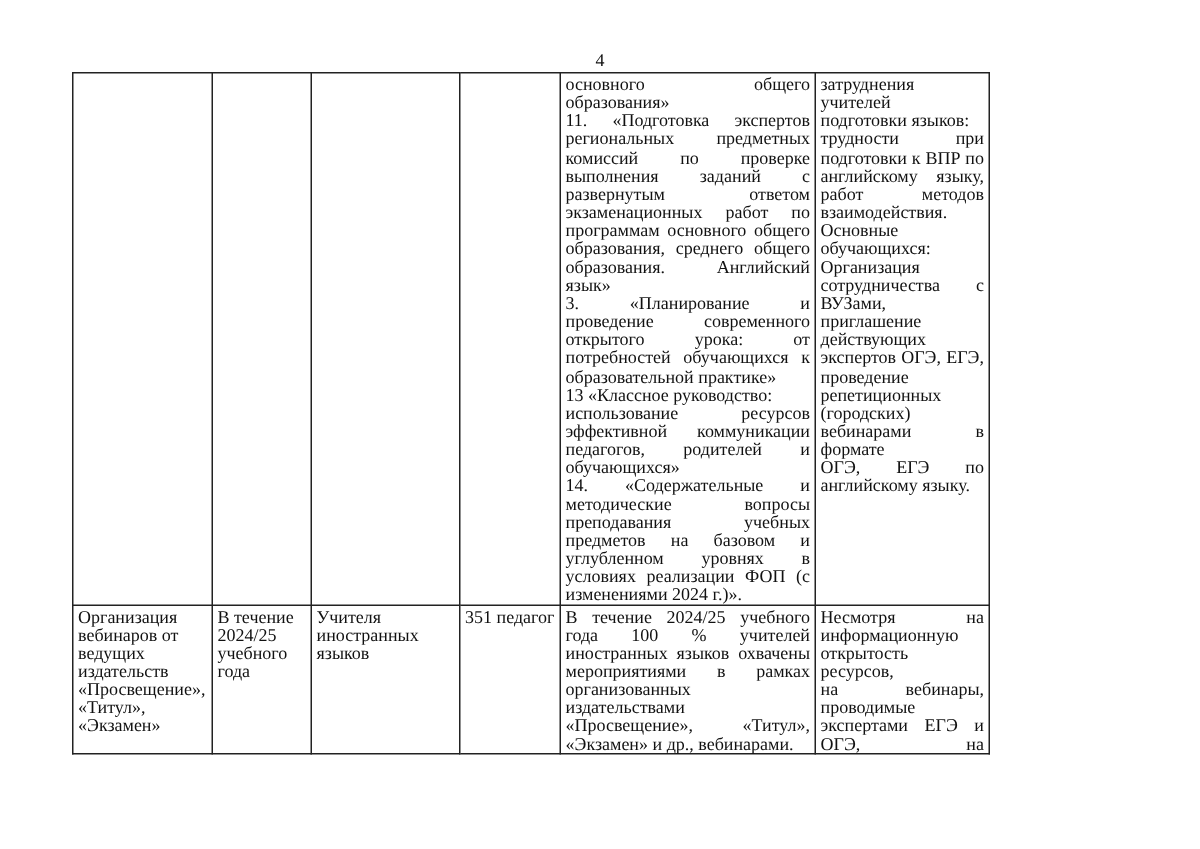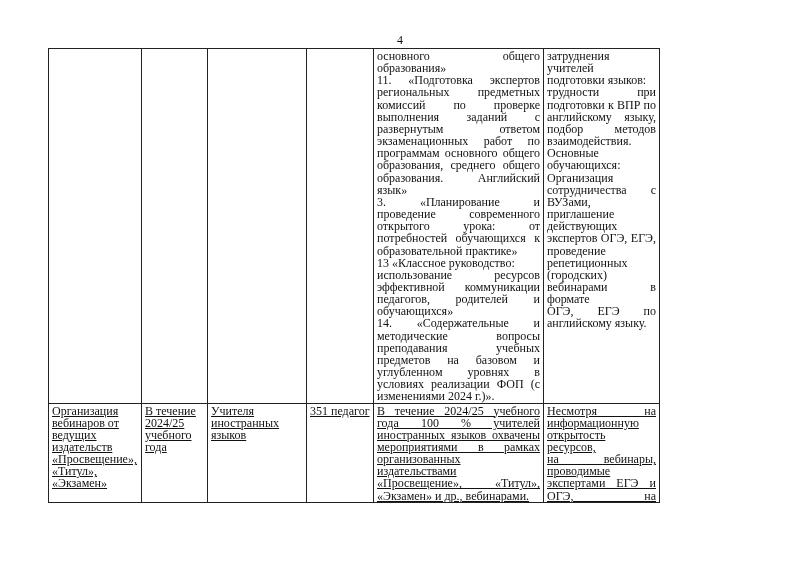--- a/index.html
+++ b/index.html
@@ -5,21 +5,21 @@
   html, body { margin:0; padding:0; }
   body { width:800px; height:566px; background:#ffffff; position:relative; overflow:hidden;
          font-family:"Liberation Serif", "DejaVu Serif", serif; color:#111; }
   .page-number { position:absolute; left:0; width:800px; top:33px; text-align:center; font-size:12px; }
   table.doc { position:absolute; left:48px; top:48px; border-collapse:collapse; table-layout:fixed;
               width:611px; font-size:12px; line-height:12.15px; }
   table.doc td { border:1px solid #222; vertical-align:top; padding:1px 3px 0 3px; }
   col.c1 { width:93px; } col.c2 { width:66px; } col.c3 { width:99px; }
   col.c4 { width:67px; } col.c5 { width:170px; } col.c6 { width:116px; }
   tr.r1 td { height:351px; }
-  tr.r2 td { height:94px;text-decoration:underline; }
+  tr.r2 td { height:94px; }
   .jl p { margin:0; text-align:justify; text-align-last:justify; }
   .jl p.last { text-align-last:left; }
   .c { text-align:left; }
 </style>
 </head>
 <body>
 
 <div class="page-number">4</div>
 
 <table class="doc">
@@ -66,21 +66,21 @@
           <p>условиях реализации ФОП (с</p>
           <p class="last">изменениями 2024 г.)».</p>
         </td>
     <td class="jl" id="r1c6">
           <p class="last">затруднения</p>
           <p class="last">учителей</p>
           <p class="last">подготовки языков:</p>
           <p>трудности при</p>
           <p>подготовки к ВПР по</p>
           <p>английскому языку,</p>
-          <p>подбор методов</p>
+          <p>работ методов</p>
           <p class="last">взаимодействия.</p>
           <p class="last">Основные</p>
           <p class="last">обучающихся:</p>
           <p class="last">Организация</p>
           <p>сотрудничества с</p>
           <p class="last">ВУЗами,</p>
           <p class="last">приглашение</p>
           <p class="last">действующих</p>
           <p>экспертов ОГЭ, ЕГЭ,</p>
           <p class="last">проведение</p>

